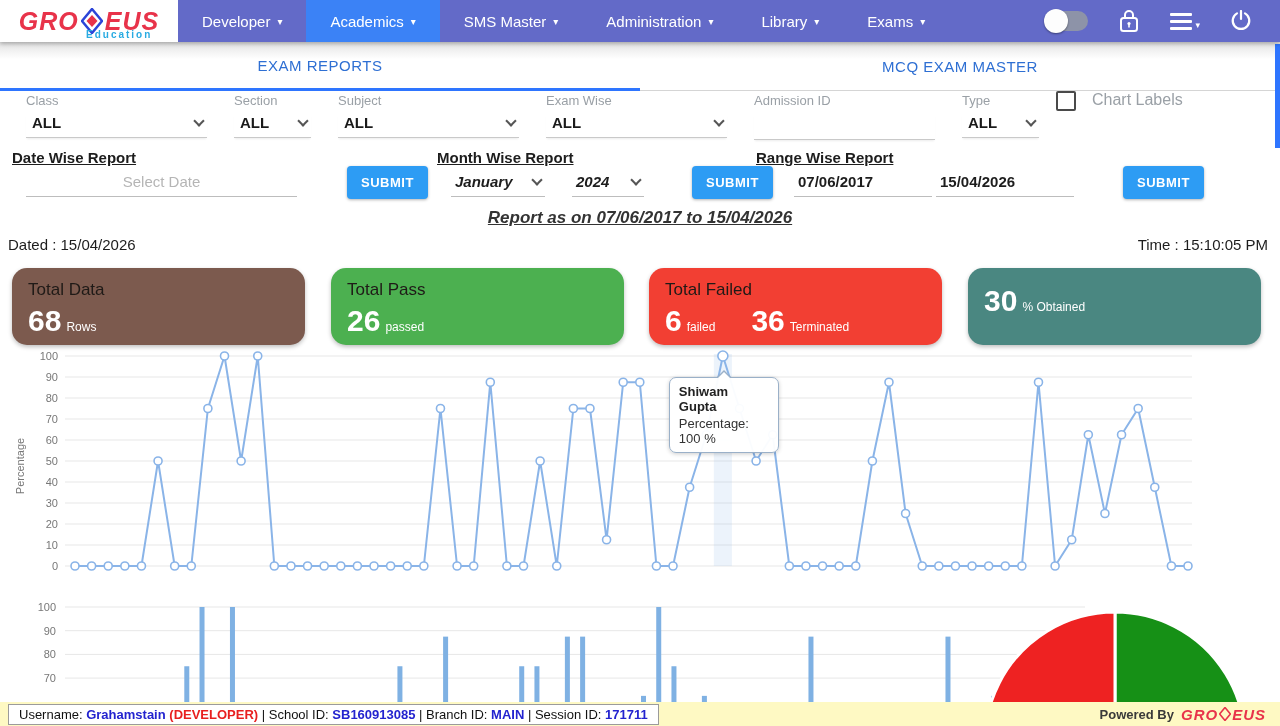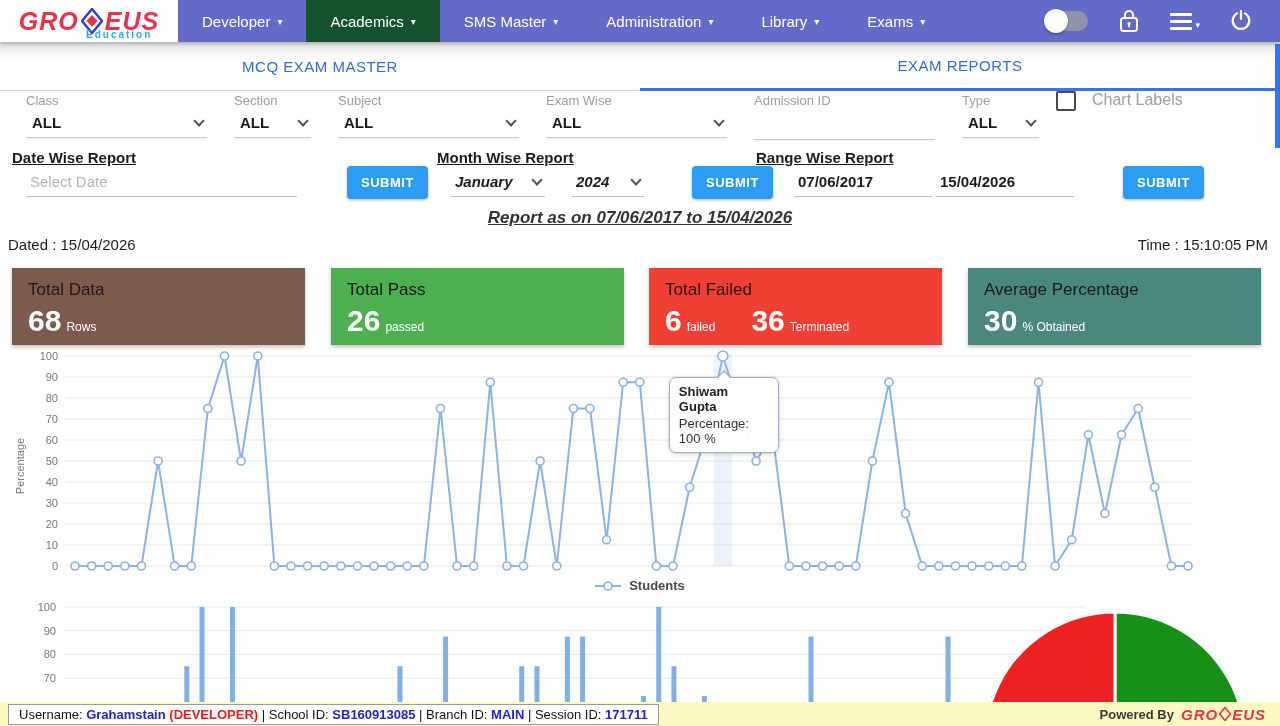--- a/index.html
+++ b/index.html
@@ -9,21 +9,21 @@
 
   
   #navbar { position:absolute; top:0; left:0; width:1280px; height:42px;
     background:#636ac8; display:flex; align-items:stretch;
     box-shadow:0 2px 4px rgba(0,0,0,.25); z-index:30; }
   #brand { width:178px; background:#fff; display:flex; align-items:center; justify-content:center; gap:2px; position:relative; }
   .brand-txt { color:#e8334a; font-weight:bold; font-size:25px; letter-spacing:1px; font-style:italic; }
   .brand-tagline { position:absolute; bottom:2px; left:86px; color:#29abe2; font-size:10px; font-weight:bold; letter-spacing:2px; }
   #nav-menu { display:flex; list-style:none; align-items:stretch; }
   .nav-item { display:flex; align-items:center; gap:7px; padding:0 24px; color:#fff; font-size:15px; cursor:pointer; }
-  .nav-item.active { background:#14532d; }
+  .nav-item.active { background:#3b82f6; }
   .caret { font-size:10px; color:#fff; }
   #nav-right { margin-left:auto; display:flex; align-items:center; gap:30px; padding-right:28px; }
   .toggle { width:42px; height:20px; background:#8d93a8; border-radius:10px; position:relative; cursor:pointer; }
   .toggle .knob { position:absolute; left:-2px; top:-2px; width:24px; height:24px; background:#fdfdfd; border-radius:50%; box-shadow:0 1px 2px rgba(0,0,0,.4); }
   .nav-ico { display:flex; align-items:center; cursor:pointer; }
   .burger { display:flex; flex-direction:column; gap:4px; }
   .burger span { width:22px; height:3px; background:#fff; border-radius:1px; }
   .burger-caret { color:#fff; font-size:9px; margin-left:3px; align-self:flex-end; }
 
   
@@ -64,21 +64,21 @@
     cursor:pointer; box-shadow:0 1px 3px rgba(0,0,0,.3); font-family:"Liberation Sans",sans-serif;margin-left:22px; }
 
   
   #report-title { position:absolute; top:208px; left:0; width:1280px; text-align:center;
     font-size:17px; font-weight:bold; font-style:italic; color:#333; text-decoration:underline; }
   #dated { position:absolute; top:236px; left:8px; font-size:15px; color:#1d1d1d; }
   #time { position:absolute; top:236px; right:12px; font-size:15px; color:#1d1d1d; }
 
   
   #cards { position:absolute; top:268px; left:0; width:1280px; height:78px; }
-  .card { position:absolute; top:0; width:293px; height:77px; border-radius:0;
+  .card { position:absolute; top:0; width:293px; height:77px; border-radius:15px;
     box-shadow:0 2px 4px rgba(0,0,0,.25); padding:12px 16px 1px 16px; }
   .card-title { font-size:17px; color:#1f1a17; font-weight:500; }
   .card-vals { margin-top:6px; display:flex; align-items:baseline; gap:5px; color:#fff; }
   .card-num { font-size:30px; font-weight:bold; line-height:1; }
   .card-unit { font-size:12px; }
   .card-gap { width:26px; }
 
   
   #line-chart-wrap { position:absolute; top:350px; left:0; width:1280px; height:250px; }
   #legend { position:absolute; left:0; top:228px; width:1280px; display:flex;
@@ -176,22 +176,22 @@
       <div class="nav-ico">
         <svg width="22" height="22" viewBox="0 0 22 22">
           <path d="M 7 3.4 A 8.3 8.3 0 1 0 15 3.4" fill="none" stroke="#fff" stroke-width="2.2" stroke-linecap="round"></path>
           <line x1="11" y1="1" x2="11" y2="9" stroke="#fff" stroke-width="2.2" stroke-linecap="round"></line>
         </svg>
       </div>
     </div>
   </nav>
 
   <div id="tabs">
+    <div class="tab active">EXAM REPORTS</div>
     <div class="tab">MCQ EXAM MASTER</div>
-    <div class="tab active">EXAM REPORTS</div>
   </div>
   <div id="right-blue-edge"></div>
 
   <section id="filters">
     <div class="fblock" style="left:26px; width:181px;">
       <div class="flabel">Class</div>
       <div class="fselect">
         <span class="fval">ALL</span>
         <span class="chev"></span>
       </div>
@@ -229,21 +229,21 @@
       </div>
     </div>
     <div id="chart-labels">
       <div class="checkbox"></div>
       <span id="chart-labels-text">Chart Labels</span>
     </div>
   </section>
 
   <section id="reports">
     <div class="rtitle" style="left:12px;">Date Wise Report</div>
-    <div class="runderline" style="left:26px; top:24px; width:271px;">
+    <div class="runderline" style="left:26px; top:24px; width:271px;text-align:center;">
       <span class="placeholder">Select Date</span>
     </div>
     <button class="submit-btn" style="left:325px;">SUBMIT</button>
 
     <div class="rtitle" style="left:437px;">Month Wise Report</div>
     <div class="runderline rselect" style="left:451px; top:24px; width:94px;">
       <span class="rval">January</span>
       <span class="chev"></span>
     </div>
     <div class="runderline rselect" style="left:572px; top:24px; width:72px;">
@@ -285,21 +285,20 @@
         <div class="card-title">Total Failed</div>
         <div class="card-vals">
           <span class="card-num">6</span>
           <span class="card-unit">failed</span>
           <span class="card-gap"></span>
           <span class="card-num">36</span>
           <span class="card-unit">Terminated</span>
         </div>
       </div>
       <div class="card" style="left: 968px; background: rgb(74, 135, 129);">
-        <div class="card-title">Average Percentage</div>
         <div class="card-vals">
           <span class="card-num">30</span>
           <span class="card-unit">% Obtained</span>
         </div>
       </div>
     </div>
 
   <div id="line-chart-wrap">
     <svg id="line-svg" width="1280" height="226" viewBox="0 0 1280 226">
         <line x1="65" y1="216" x2="1192" y2="216" stroke="#e7e7e7" stroke-width="1"></line>
@@ -393,29 +392,20 @@
         <circle cx="1121.55223880597" cy="84.75" r="4" fill="#fff" stroke="#8ab4e8" stroke-width="1.6"></circle>
         <circle cx="1138.1641791044776" cy="58.5" r="4" fill="#fff" stroke="#8ab4e8" stroke-width="1.6"></circle>
         <circle cx="1154.7761194029852" cy="137.25" r="4" fill="#fff" stroke="#8ab4e8" stroke-width="1.6"></circle>
         <circle cx="1171.3880597014925" cy="216" r="4" fill="#fff" stroke="#8ab4e8" stroke-width="1.6"></circle>
         <circle cx="1188" cy="216" r="4" fill="#fff" stroke="#8ab4e8" stroke-width="1.6"></circle>
       </svg>
     <div id="tooltip" style="left: 668.866px; top: 27px; border-radius: 7px;">
       <div id="tooltip-name">Shiwam Gupta</div>
       <div id="tooltip-value">Percentage: 100 %</div>
     </div>
-    <div id="legend">
-      <span class="legend-marker">
-        <svg width="26" height="10" viewBox="0 0 26 10">
-          <line x1="0" y1="5" x2="26" y2="5" stroke="#8ab4e8" stroke-width="2"></line>
-          <circle cx="13" cy="5" r="4" fill="#fff" stroke="#8ab4e8" stroke-width="1.6"></circle>
-        </svg>
-      </span>
-      <span id="legend-label">Students</span>
-    </div>
   </div>
 
   <div id="bottom-wrap">
     <svg id="bar-svg" width="1280" height="102" viewBox="0 0 1280 102">
         <line x1="65" y1="7" x2="1085" y2="7" stroke="#e7e7e7" stroke-width="1"></line>
         <text x="56" y="11" text-anchor="end" font-size="11" fill="#777">100</text>
         <line x1="65" y1="30.700000000000003" x2="1085" y2="30.700000000000003" stroke="#e7e7e7" stroke-width="1"></line>
         <text x="56" y="34.7" text-anchor="end" font-size="11" fill="#777">90</text>
         <line x1="65" y1="54.400000000000006" x2="1085" y2="54.400000000000006" stroke="#e7e7e7" stroke-width="1"></line>
         <text x="56" y="58.400000000000006" text-anchor="end" font-size="11" fill="#777">80</text>

